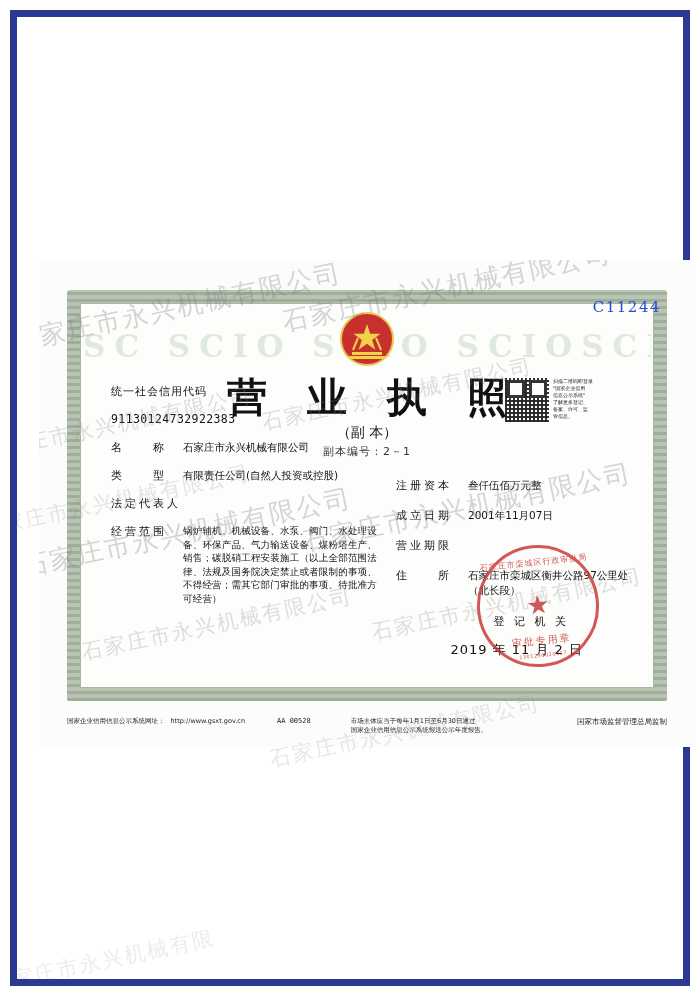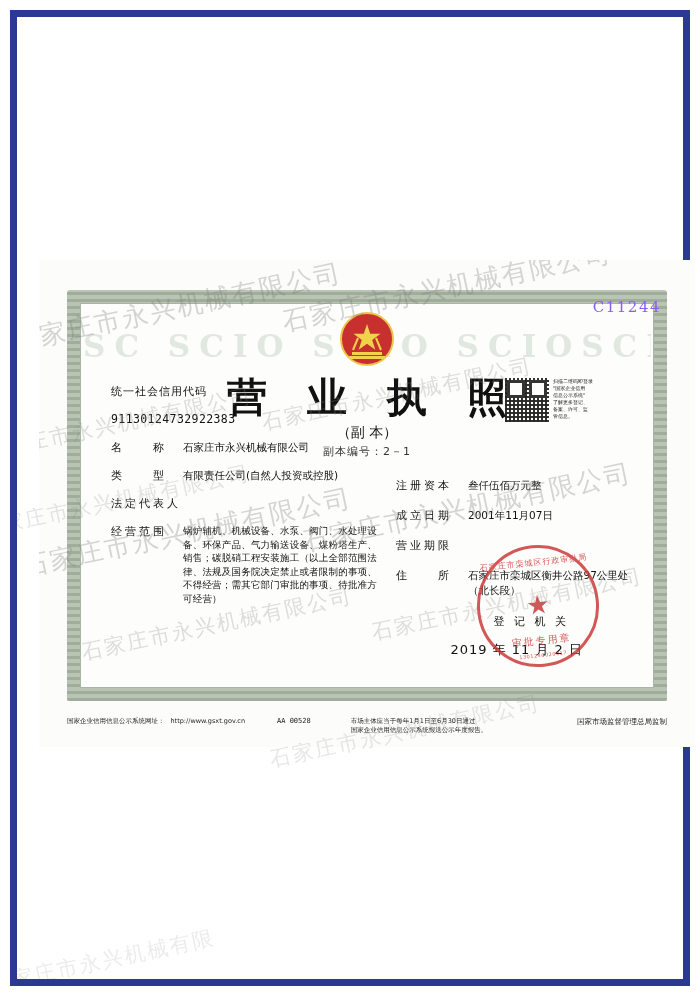--- a/index.html
+++ b/index.html
@@ -109,21 +109,21 @@
   }
 
   
   .serial-no {
     position: absolute;
     right: 34px;
     top: 38px;
     font-family: "DejaVu Serif", "Liberation Serif", serif;
     font-size: 15px;
     letter-spacing: 1.5px;
-    color: #8b5cf6;
+    color: #1d4ed8;
     text-align: right;
   }
 
   
   .emblem {
     position: absolute;
     left: 50%;
     top: 48px;
     transform: translateX(-50%);
     width: 62px;

